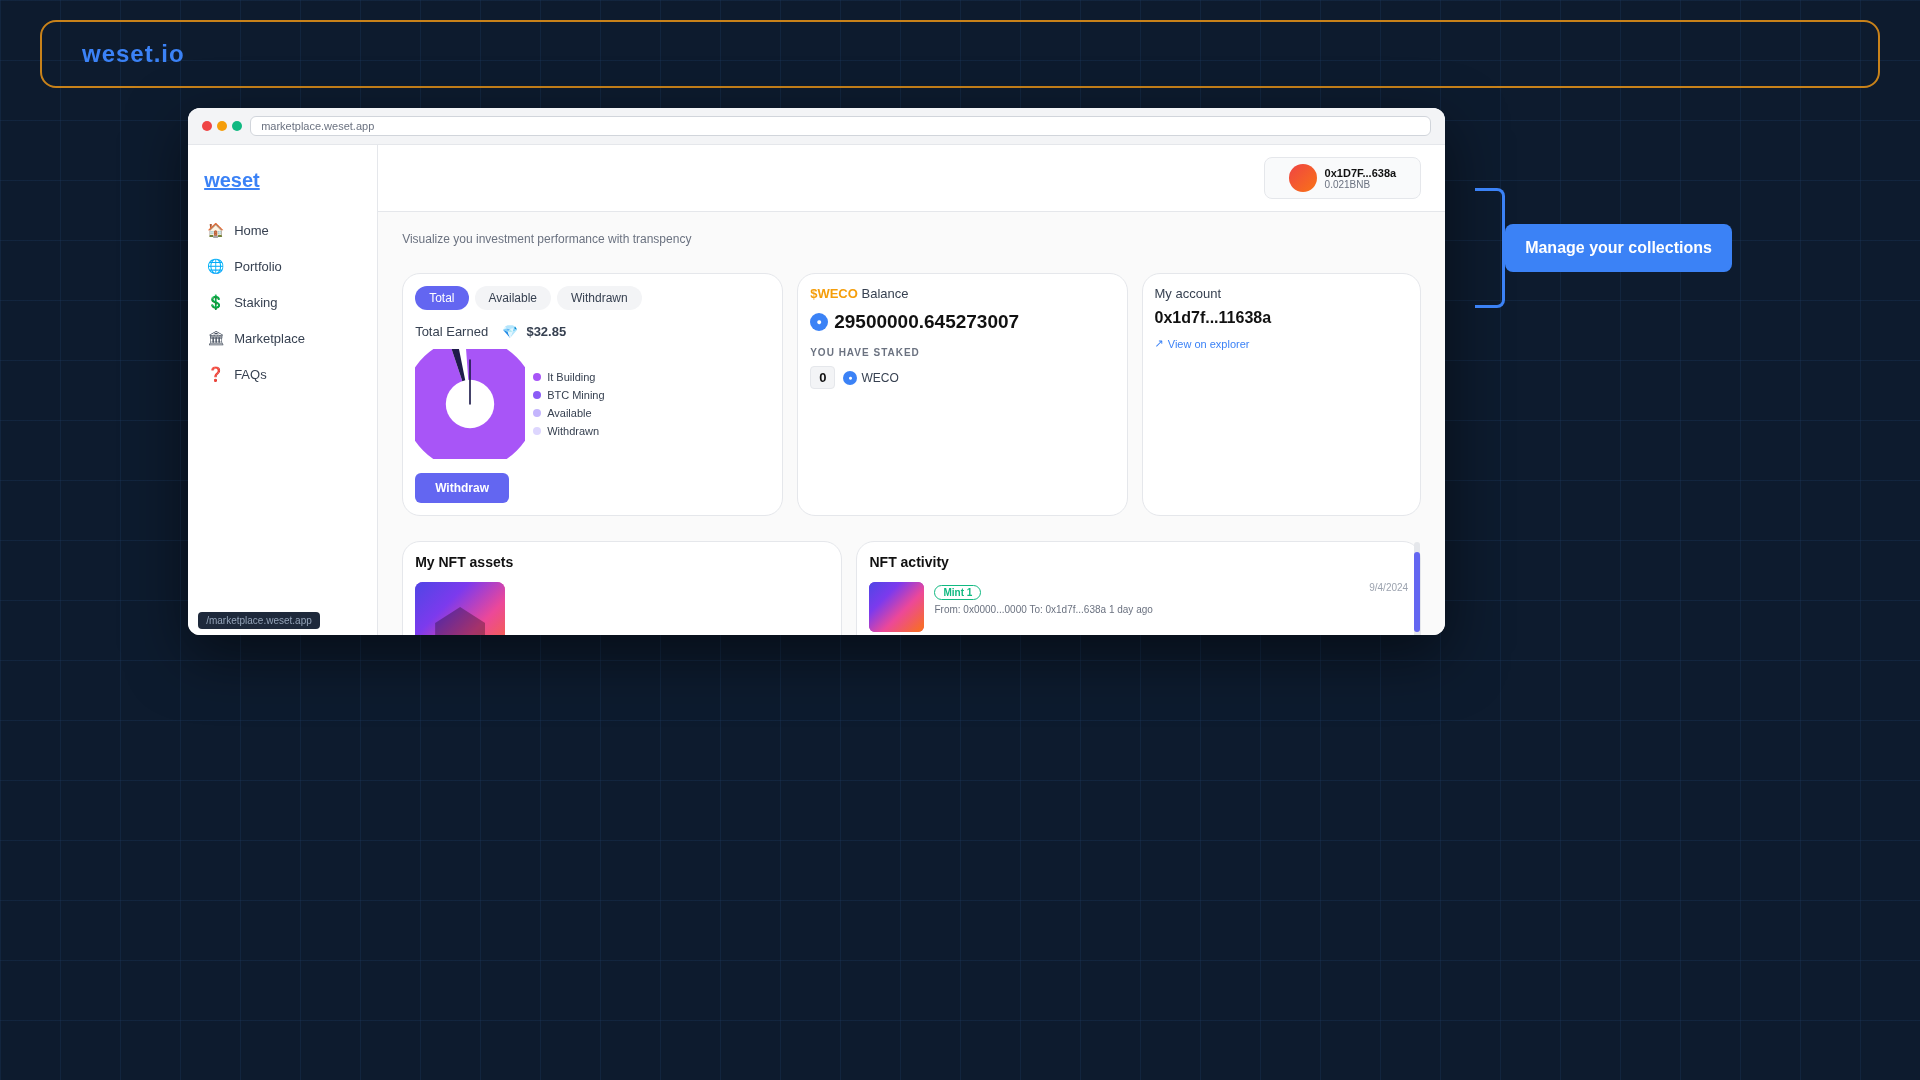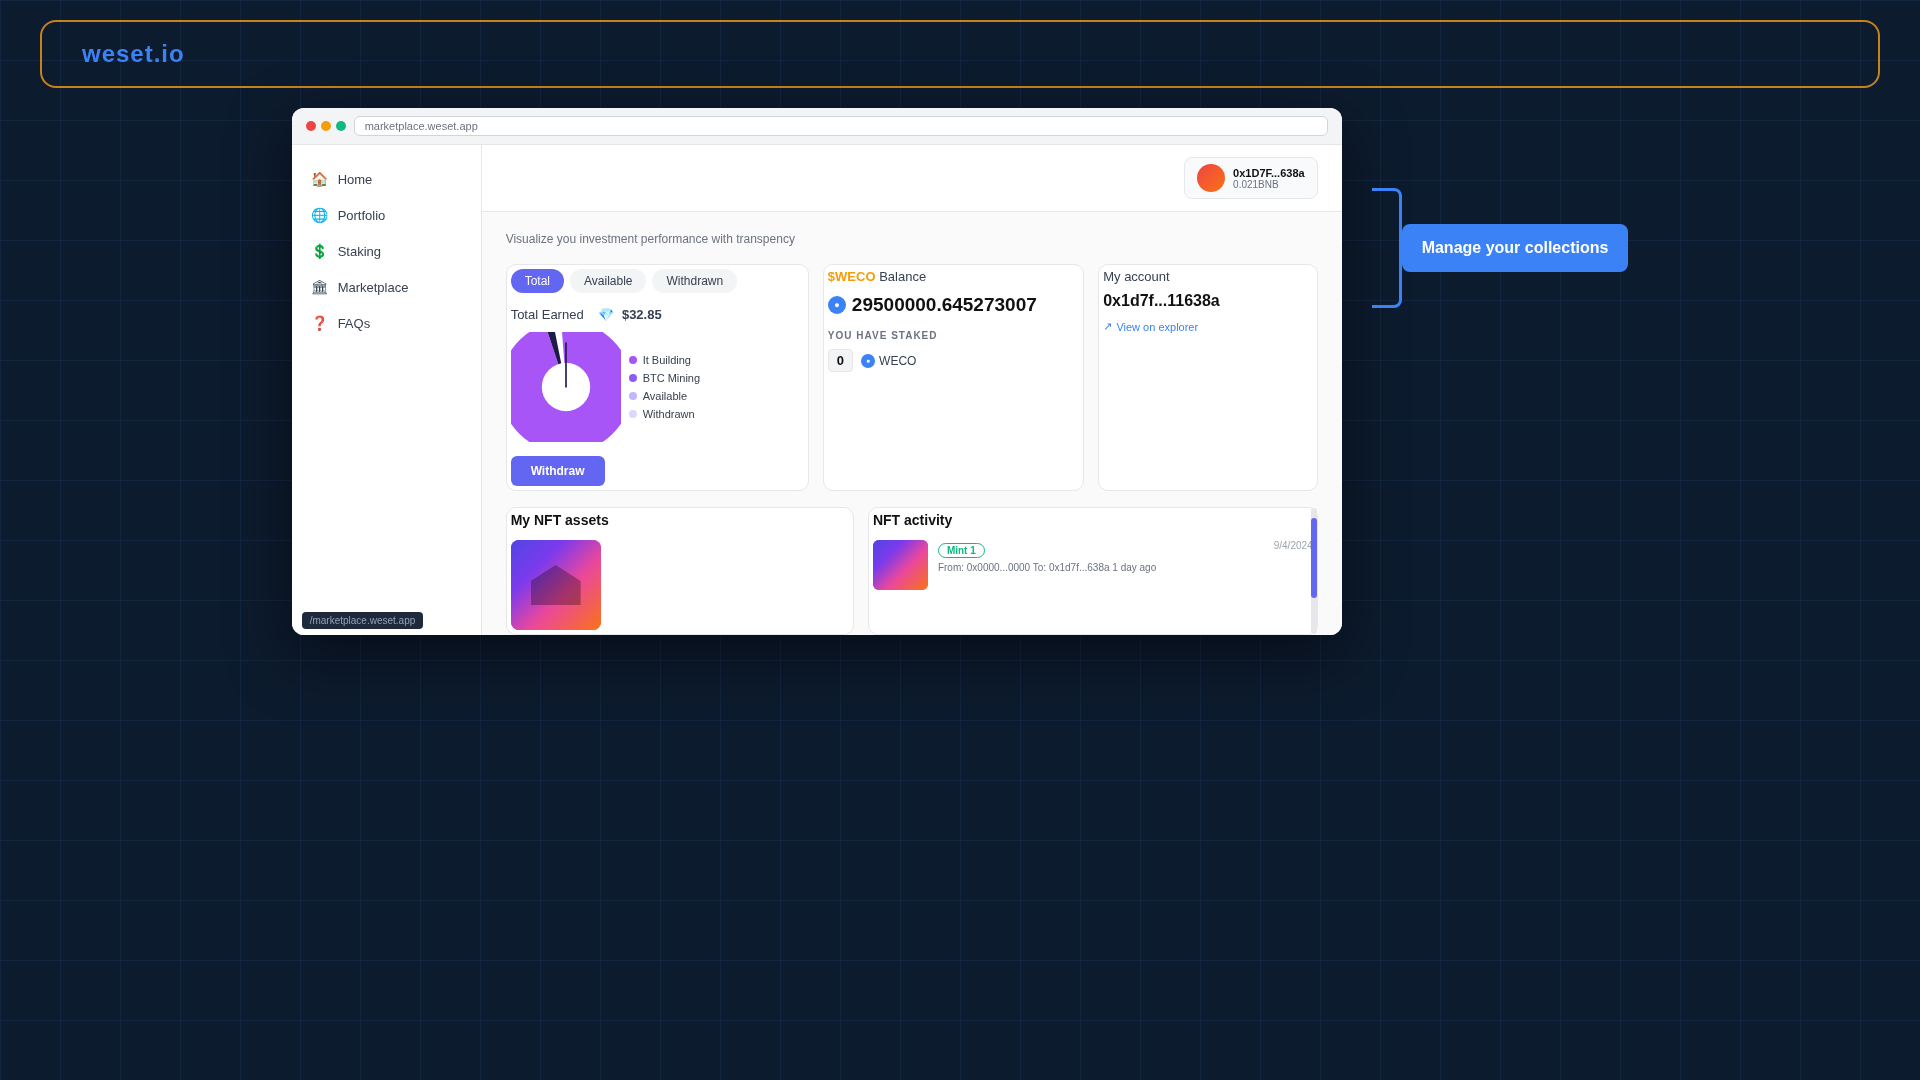--- a/index.html
+++ b/index.html
@@ -53,21 +53,21 @@
       align-items: flex-start;
       padding: 0 40px;
       margin-top: 20px;
       gap: 30px;
     }
 
     
     .browser-window {
       background: #fff;
       border-radius: 12px;
-      width: 1050px;
+      width: 1257px;
       min-height: 500px;
       box-shadow: 0 20px 60px rgba(0,0,0,0.5);
       overflow: hidden;
       position: relative;
     }
 
     .browser-bar {
       background: #f3f4f6;
       padding: 8px 14px;
       display: flex;
@@ -162,21 +162,21 @@
       gap: 10px;
     }
 
     .wallet-info {
       display: flex;
       align-items: center;
       gap: 8px;
       background: #f9fafb;
       border: 1px solid #e5e7eb;
       border-radius: 8px;
-      padding: 6px 12px;
+      padding: 6px 24px;
     }
 
     .wallet-avatar {
       width: 28px;
       height: 28px;
       border-radius: 50%;
       background: linear-gradient(135deg, #ef4444, #f97316);
     }
 
     .wallet-address {
@@ -214,23 +214,24 @@
     
     .cards-row {
       display: flex;
       gap: 14px;
       margin-bottom: 16px;
     }
 
     .card {
       background: #fff;
       border: 1px solid #e5e7eb;
-      border-radius: 10px;
-      padding: 4px;
+      border-radius: 18px;
+      padding: 12px;
       flex: 1;
+      margin-top: 9px;
     }
 
     
     .total-card {
       flex: 1.4;
     }
 
     .tab-group {
       display: flex;
       gap: 6px;
@@ -595,20 +596,23 @@
         <div class="browser-dot" style="background:#ef4444"></div>
         <div class="browser-dot" style="background:#f59e0b"></div>
         <div class="browser-dot" style="background:#10b981"></div>
       </div>
       <div class="browser-url">marketplace.weset.app</div>
     </div>
 
     <div class="app-container">
 
       <div class="sidebar">
+        <div class="sidebar-logo">
+          <span style="color:#3b82f6; text-decoration: underline; text-decoration-color: #3b82f6;">weset</span>
+        </div>
 
         <div class="sidebar-item">
           <span class="sidebar-icon">🏠</span>
           <span>Home</span>
         </div>
         <div class="sidebar-item">
           <span class="sidebar-icon">🌐</span>
           <span>Portfolio</span>
         </div>
         <div class="sidebar-item">

